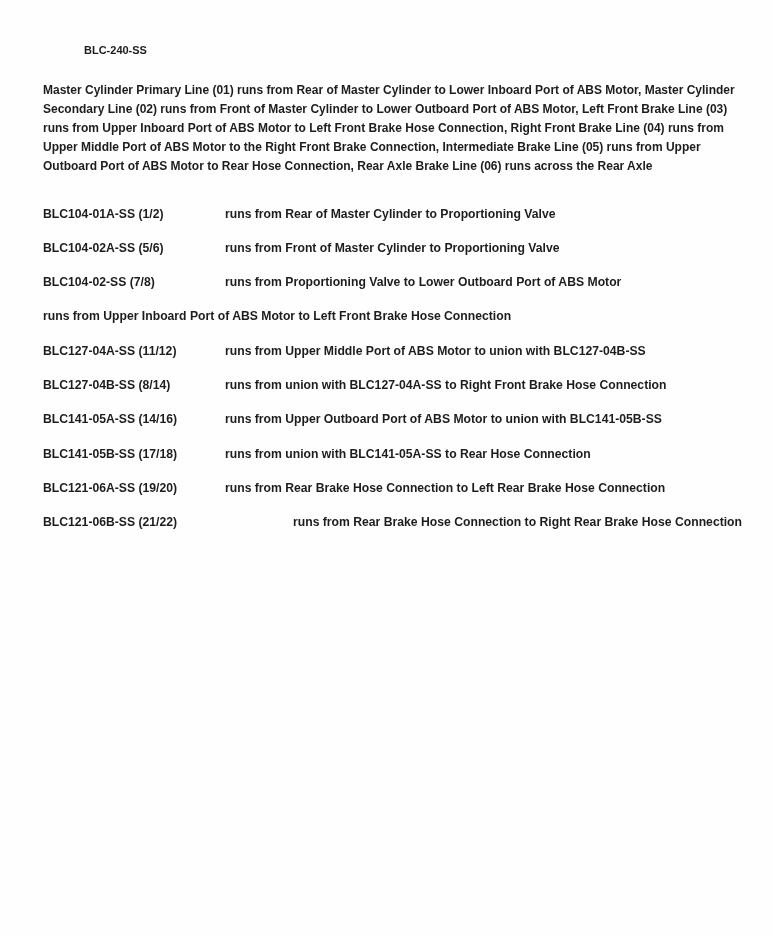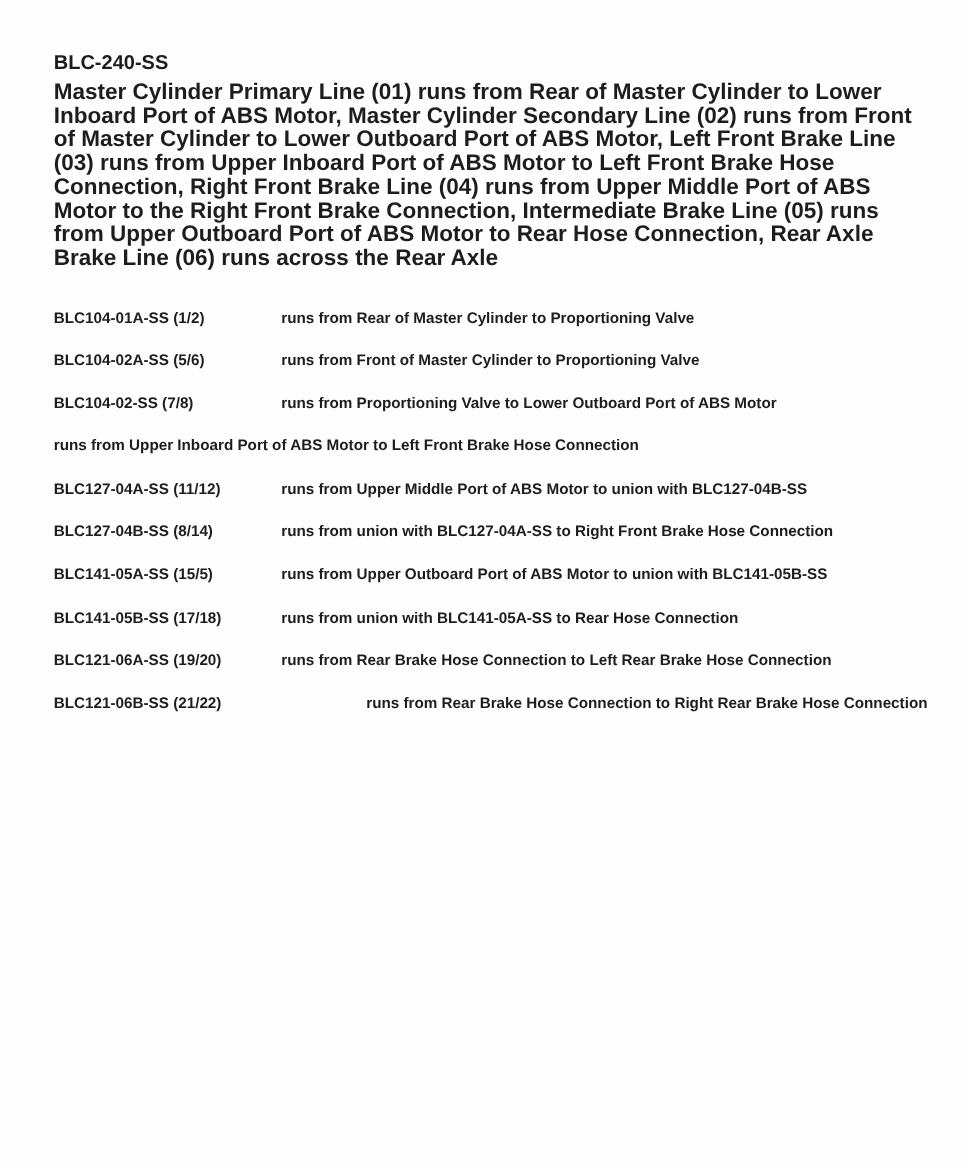--- a/index.html
+++ b/index.html
@@ -15,28 +15,29 @@
     color: #1d1d1d;
     overflow: hidden;
   }
   .page {
     box-sizing: border-box;
     width: 772px;
     height: 937px;
     padding: 41px 30px 0 43px;
   }
   .doc-title {
-    font-size: 16px;
+    font-size: 11px;
     line-height: 19px;
     white-space: nowrap;
+    margin-left: 41px;
   }
   .intro {
-    margin: 4px 0 0 0;
+    margin: 21px 0 0 0;
     width: 698px;
-    font-size: 18px;
+    font-size: 12px;
     line-height: 19px;
   }
   .lines {
     margin-top: 28.5px;
   }
   .row {
     display: flex;
     align-items: baseline;
     margin-bottom: 15.3px;
     font-size: 12.2px;
@@ -89,21 +90,21 @@
       <span class="code">BLC127-04A-SS (11/12)</span>
       <span class="desc">runs from Upper Middle Port of ABS Motor to union with BLC127-04B-SS</span>
     </div>
 
     <div class="row">
       <span class="code">BLC127-04B-SS (8/14)</span>
       <span class="desc">runs from union with BLC127-04A-SS to Right Front Brake Hose Connection</span>
     </div>
 
     <div class="row">
-      <span class="code">BLC141-05A-SS (15/5)</span>
+      <span class="code">BLC141-05A-SS (14/16)</span>
       <span class="desc">runs from Upper Outboard Port of ABS Motor to union with BLC141-05B-SS</span>
     </div>
 
     <div class="row">
       <span class="code">BLC141-05B-SS (17/18)</span>
       <span class="desc">runs from union with BLC141-05A-SS to Rear Hose Connection</span>
     </div>
 
     <div class="row">
       <span class="code">BLC121-06A-SS (19/20)</span>

